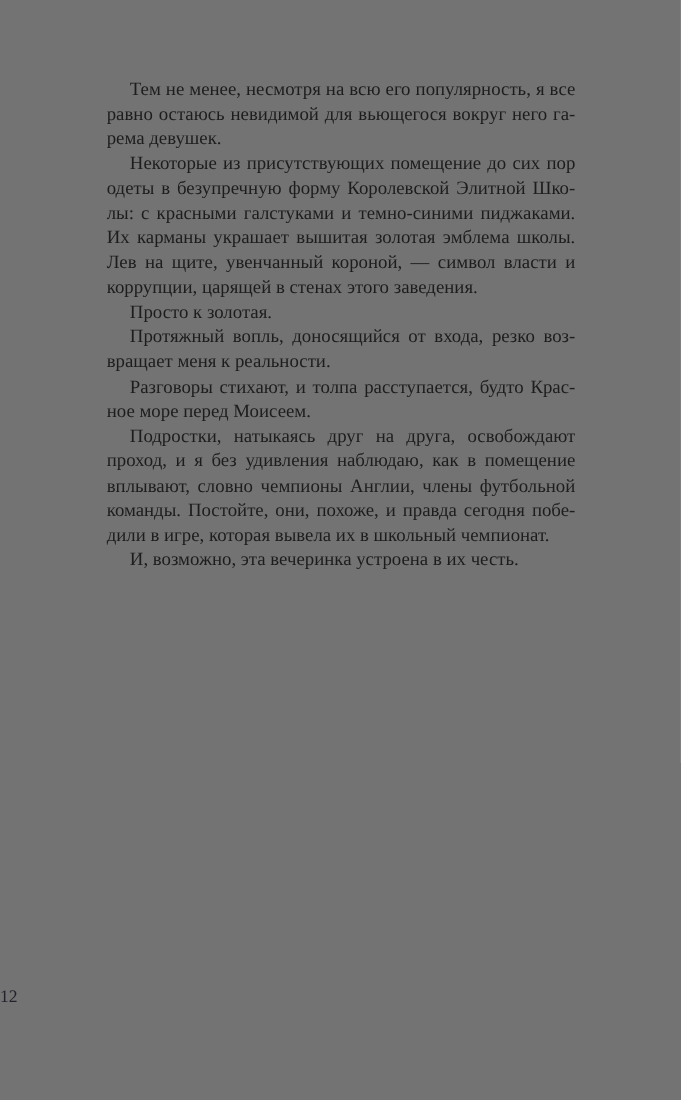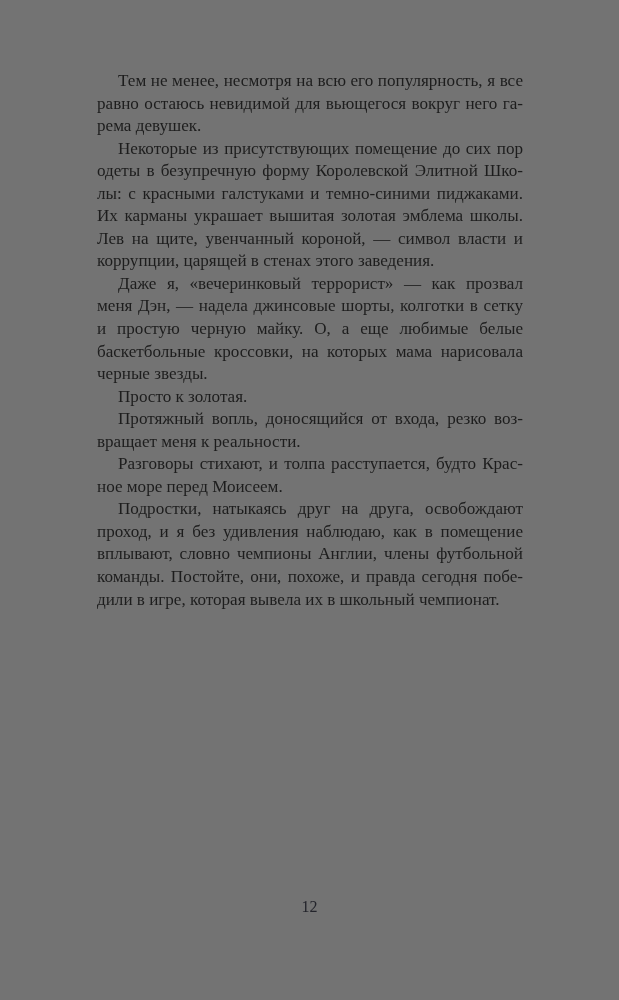--- a/index.html
+++ b/index.html
@@ -30,37 +30,37 @@
     line-height: 22.55px;
     color: #1d1d1d;
     -webkit-font-smoothing: antialiased;
     hyphens: manual;
   }
   .page-number {
     position: absolute;
     left: 0;
     top: 897px;
     width: 619px;
-    text-align: center;
+    text-align: left;
     font-size: 16px;
     line-height: 20px;
     color: #23242b;
     font-family: "Liberation Serif", "DejaVu Serif", serif;
   }
 </style>
 </head>
 <body>
 
 <div class="page">
 
   <div class="text-block">
     <p class="para">Тем не менее, несмотря на всю его популярность, я все равно остаюсь невидимой для вьющегося вокруг него га­рема девушек.</p>
     <p class="para">Некоторые из присутствующих помещение до сих пор одеты в безупречную форму Королевской Элитной Шко­лы: с красными галстуками и темно-синими пиджаками. Их карманы украшает вышитая золотая эмблема школы. Лев на щите, увенчанный короной, — символ власти и кор­рупции, царящей в стенах этого заведения.</p>
-    <p class="para">Даже я, «вечеринковый террорист» — как прозвал меня Дэн, — надела джинсовые шорты, колготки в сетку и простую черную майку. О, а еще любимые белые баскет­больные кроссовки, на которых мама нарисовала черные звезды.</p>
     <p class="para">Просто к золотая.</p>
     <p class="para">Протяжный вопль, доносящийся от входа, резко воз­вращает меня к реальности.</p>
     <p class="para">Разговоры стихают, и толпа расступается, будто Крас­ное море перед Моисеем.</p>
     <p class="para">Подростки, натыкаясь друг на друга, освобождают проход, и я без удивления наблюдаю, как в помещение вплывают, словно чемпионы Англии, члены футбольной команды. Постойте, они, похоже, и правда сегодня побе­дили в игре, которая вывела их в школьный чемпионат.</p>
+    <p class="para">И, возможно, эта вечеринка устроена в их честь.</p>
   </div>
 
   <div class="page-number">12</div>
 
 </div>
 
 </body></html>

